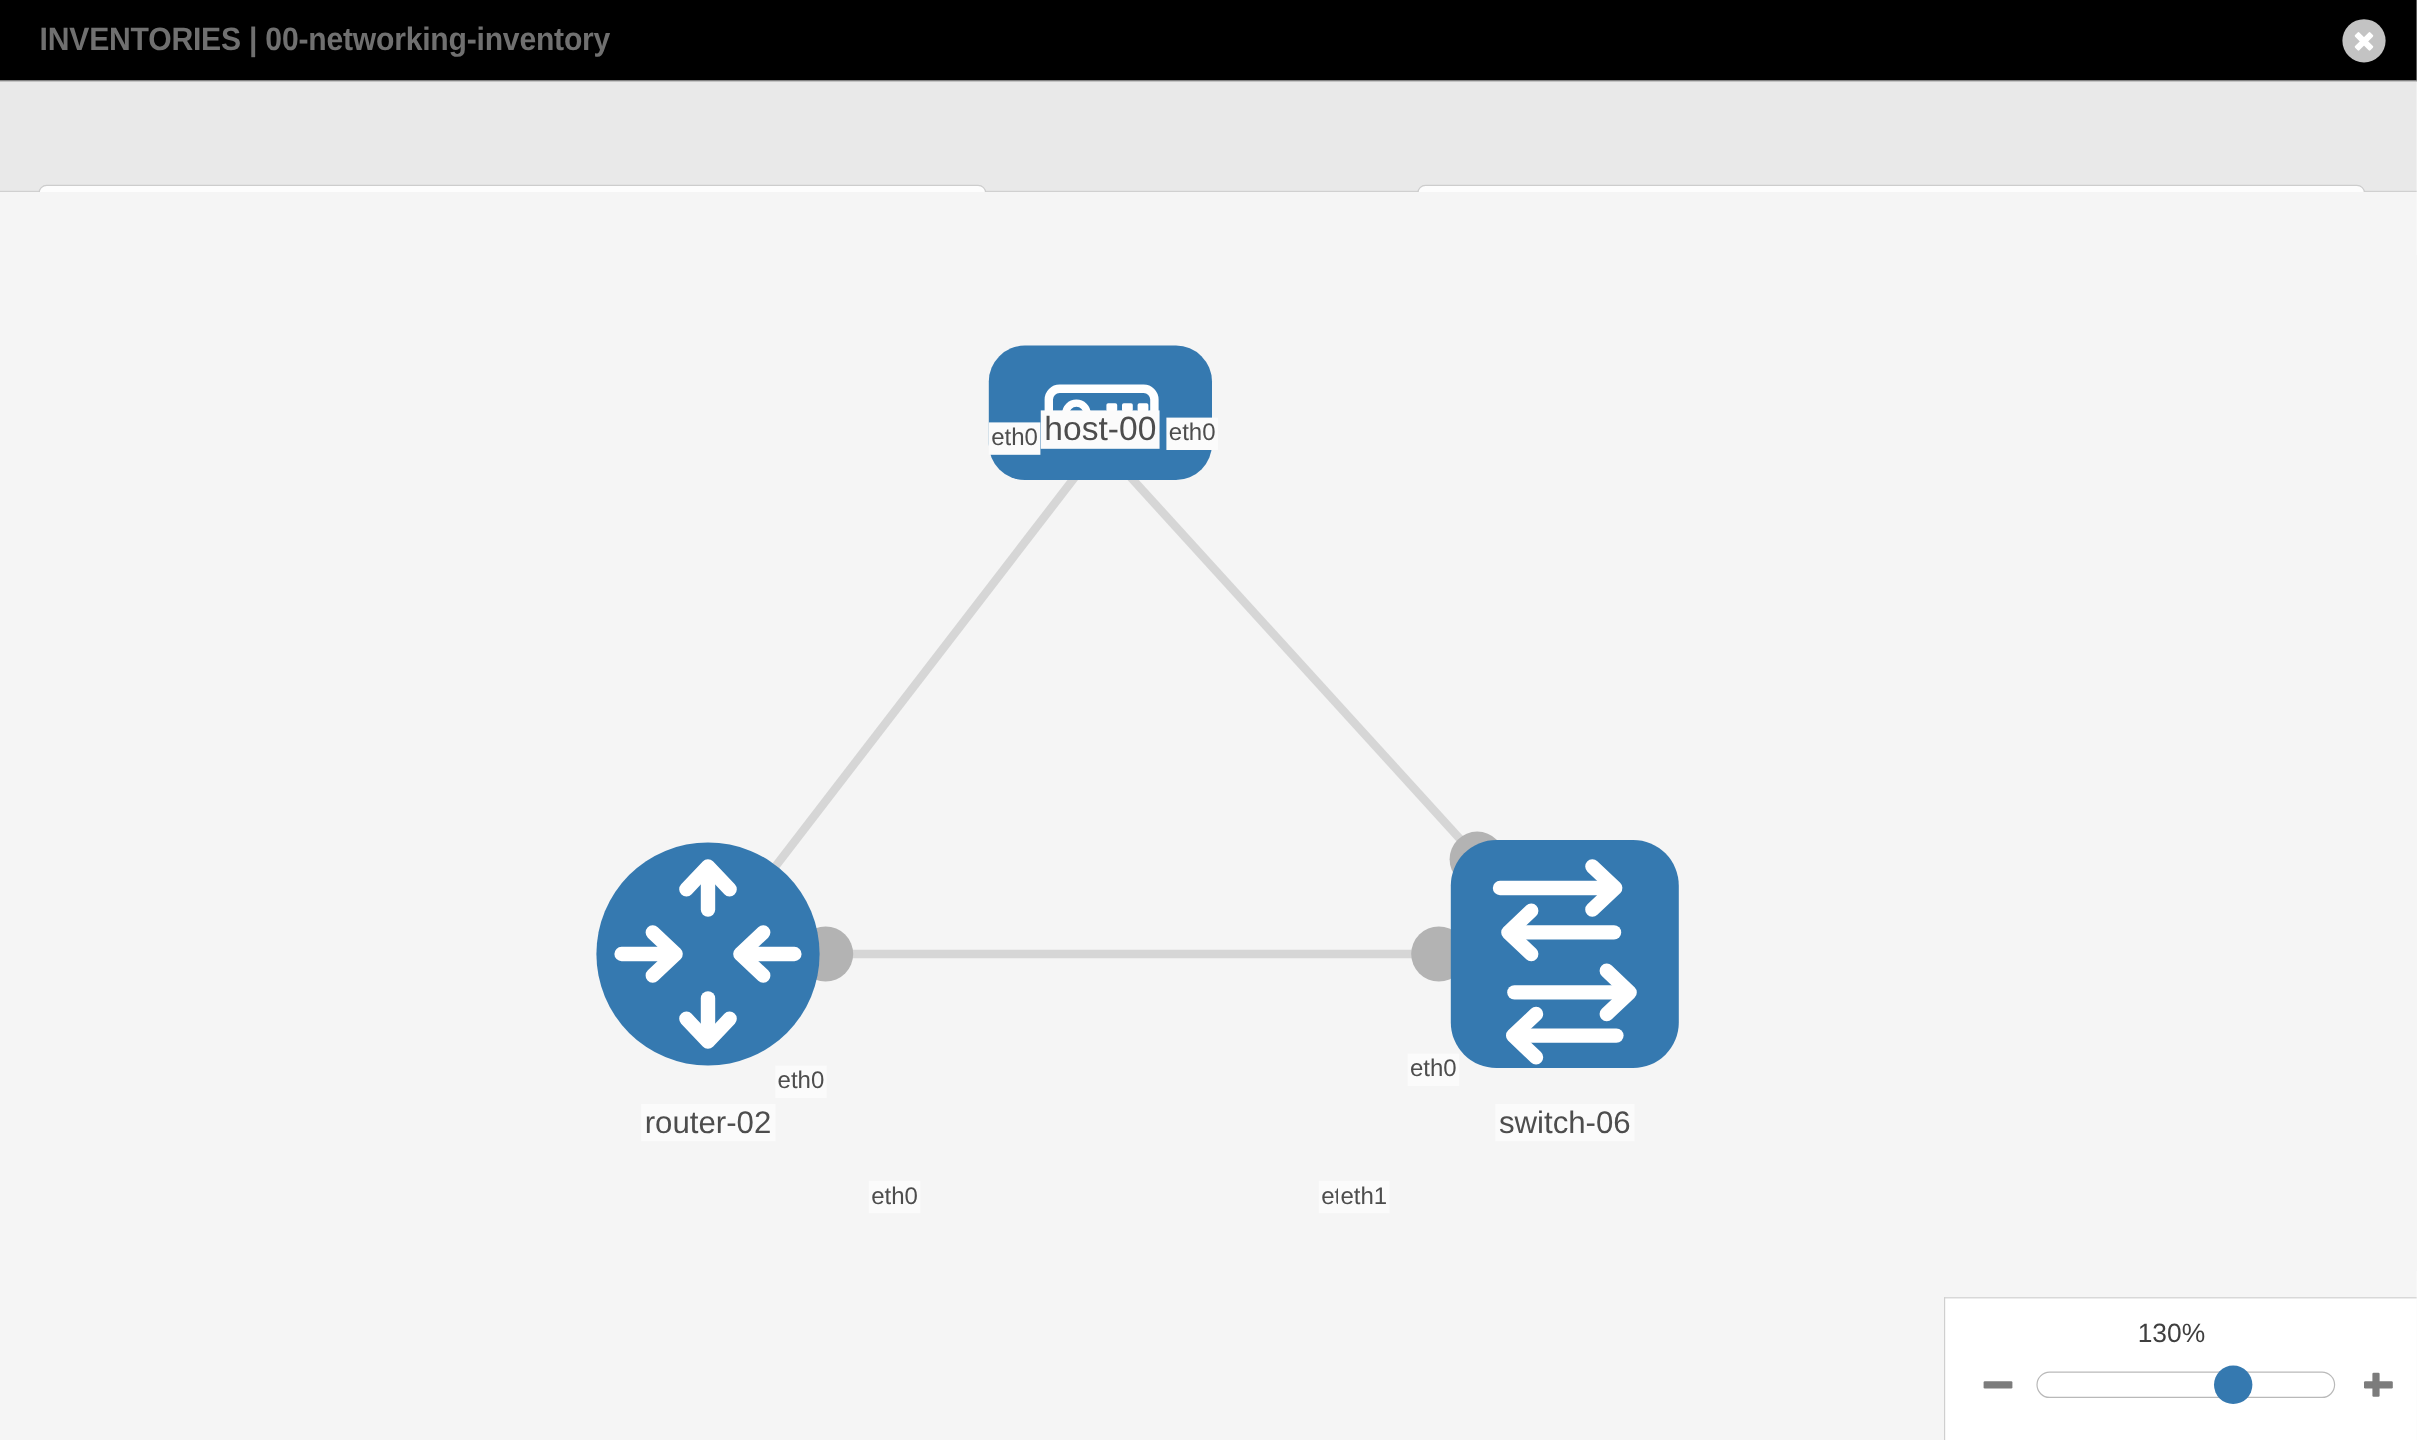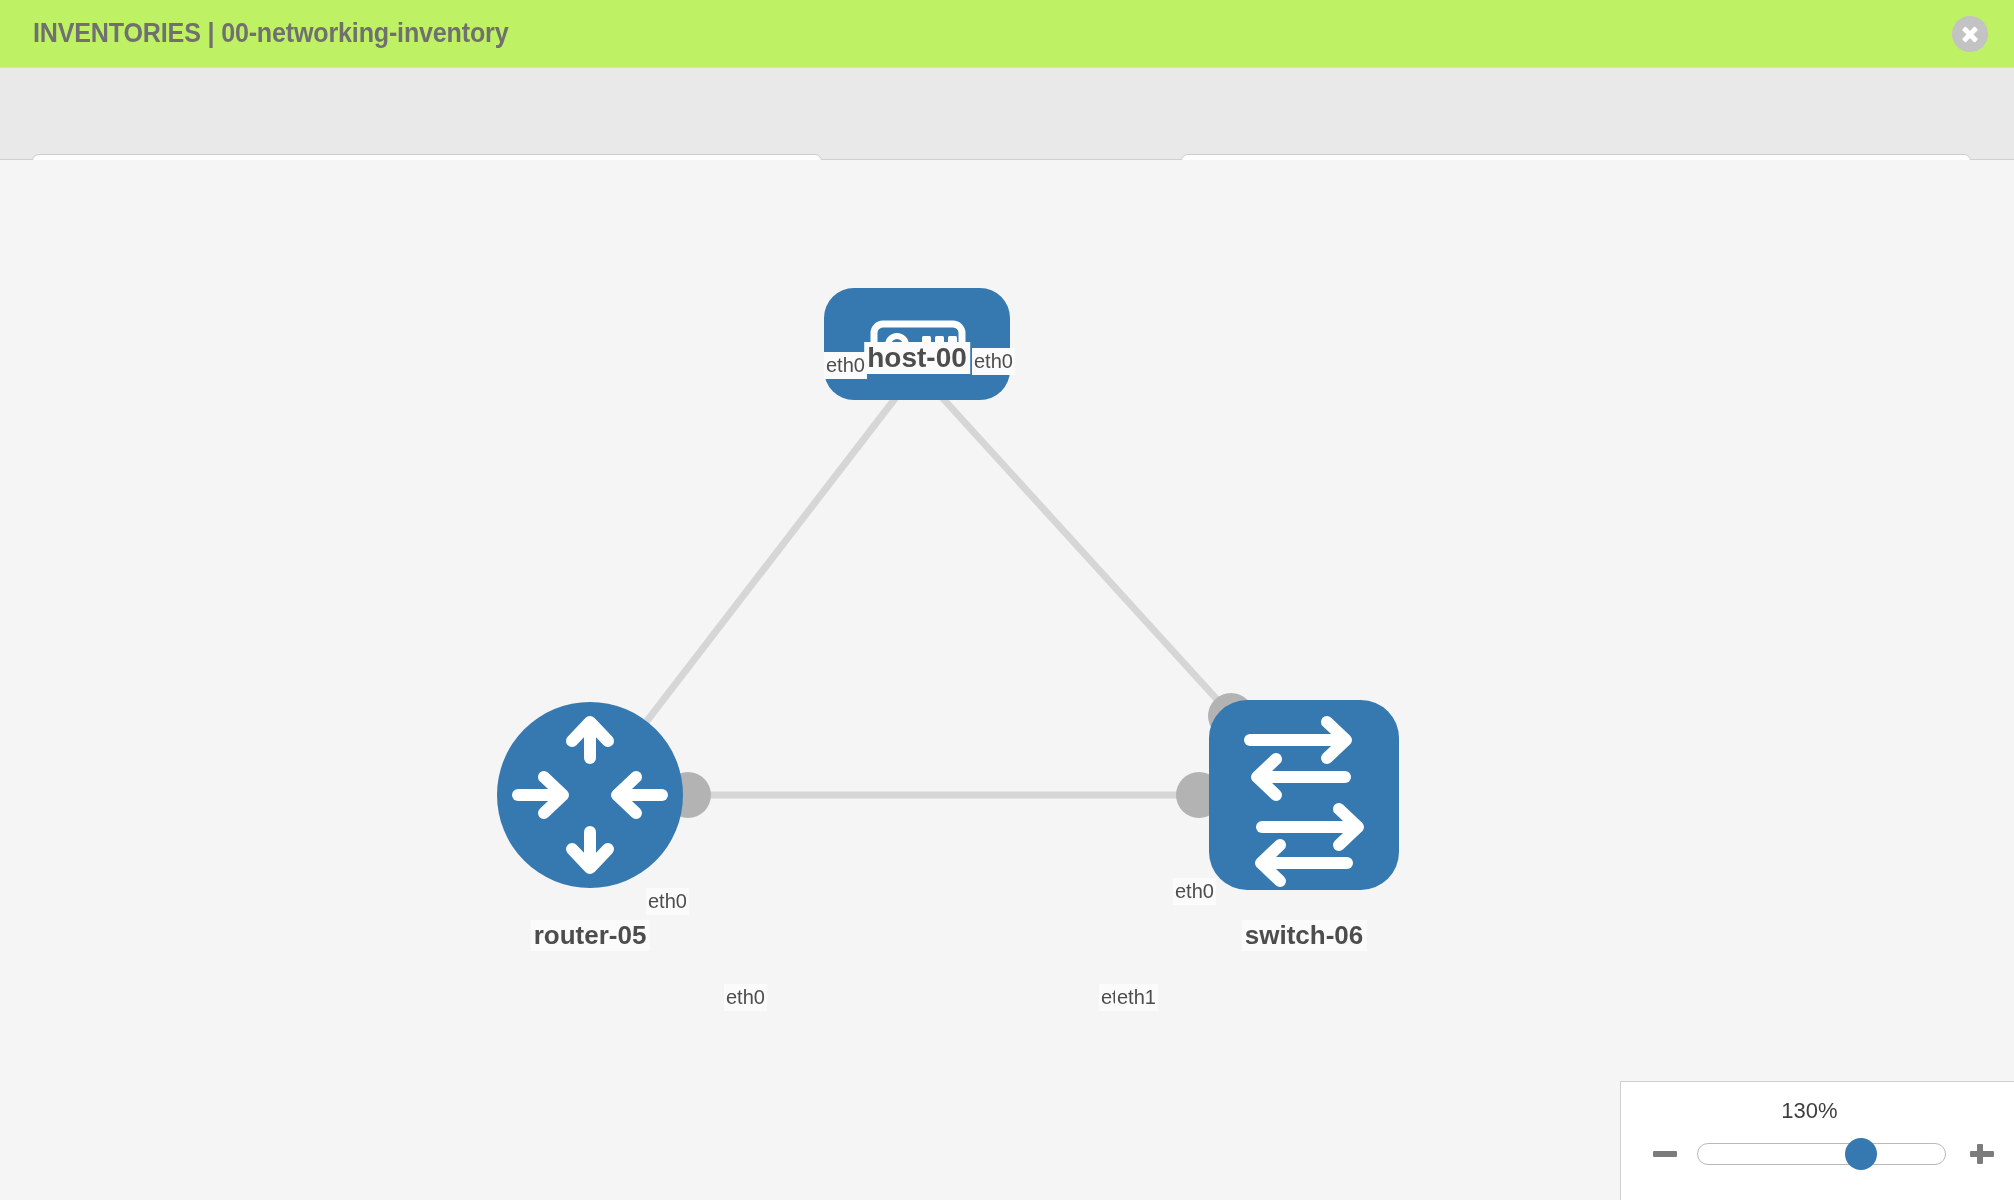--- a/index.html
+++ b/index.html
@@ -18,21 +18,21 @@
     height: 1200px;
     background: #ffffff;
   }
 
   
   .header {
     position: absolute;
     left: 0; top: 0;
     width: 2014px;
     height: 68px;
-    background: #bef264;
+    background: #000000;
     border-bottom: 1px solid #d8d8d8;
     box-sizing: border-box;
   }
   .header-title {
     position: absolute;
     left: 33px;
     top: 18px;
     font-size: 27px;
     font-weight: bold;
     color: #707070;
@@ -136,21 +136,20 @@
   }
 
   .node-label {
     position: absolute;
     font-size: 26px;
     color: #4d4d4d;
     background: #fbfbfb;
     white-space: nowrap;
     padding: 0 3px;
     transform: translateX(-50%);
-    font-weight: bold;
   }
   .iface-label {
     position: absolute;
     font-size: 20px;
     color: #4d4d4d;
     background: #fbfbfb;
     white-space: nowrap;
     padding: 2px 2px;
   }
 
@@ -332,21 +331,21 @@
           <path d="M1262 667 L1357 667"></path>
           <path d="M1339 649 L1358 667 L1339 685"></path>
 
           <path d="M1347 703 L1262 703"></path>
           <path d="M1280 685 L1261 703 L1280 721"></path>
         </g>
       </g>
     </svg>
 
     <div class="node-label" style="left:917px; top:182px; font-size:28px;">host-00</div>
-    <div class="node-label" style="left:590px; top:760px;">router-05</div>
+    <div class="node-label" style="left:590px; top:760px;">router-02</div>
     <div class="node-label" style="left:1304px; top:760px;">switch-06</div>
 
     <div class="iface-label" style="left:824px; top:192px;">eth0</div>
     <div class="iface-label" style="left:972px; top:188px;">eth0</div>
     <div class="iface-label" style="left:646px; top:728px;">eth0</div>
     <div class="iface-label" style="left:1173px; top:718px;">eth0</div>
     <div class="iface-label" style="left:724px; top:824px;">eth0</div>
     <div class="iface-label" style="left:1099px; top:824px;">eth0</div>
     <div class="iface-label" style="left:1115px; top:824px;">eth1</div>
   </div>

